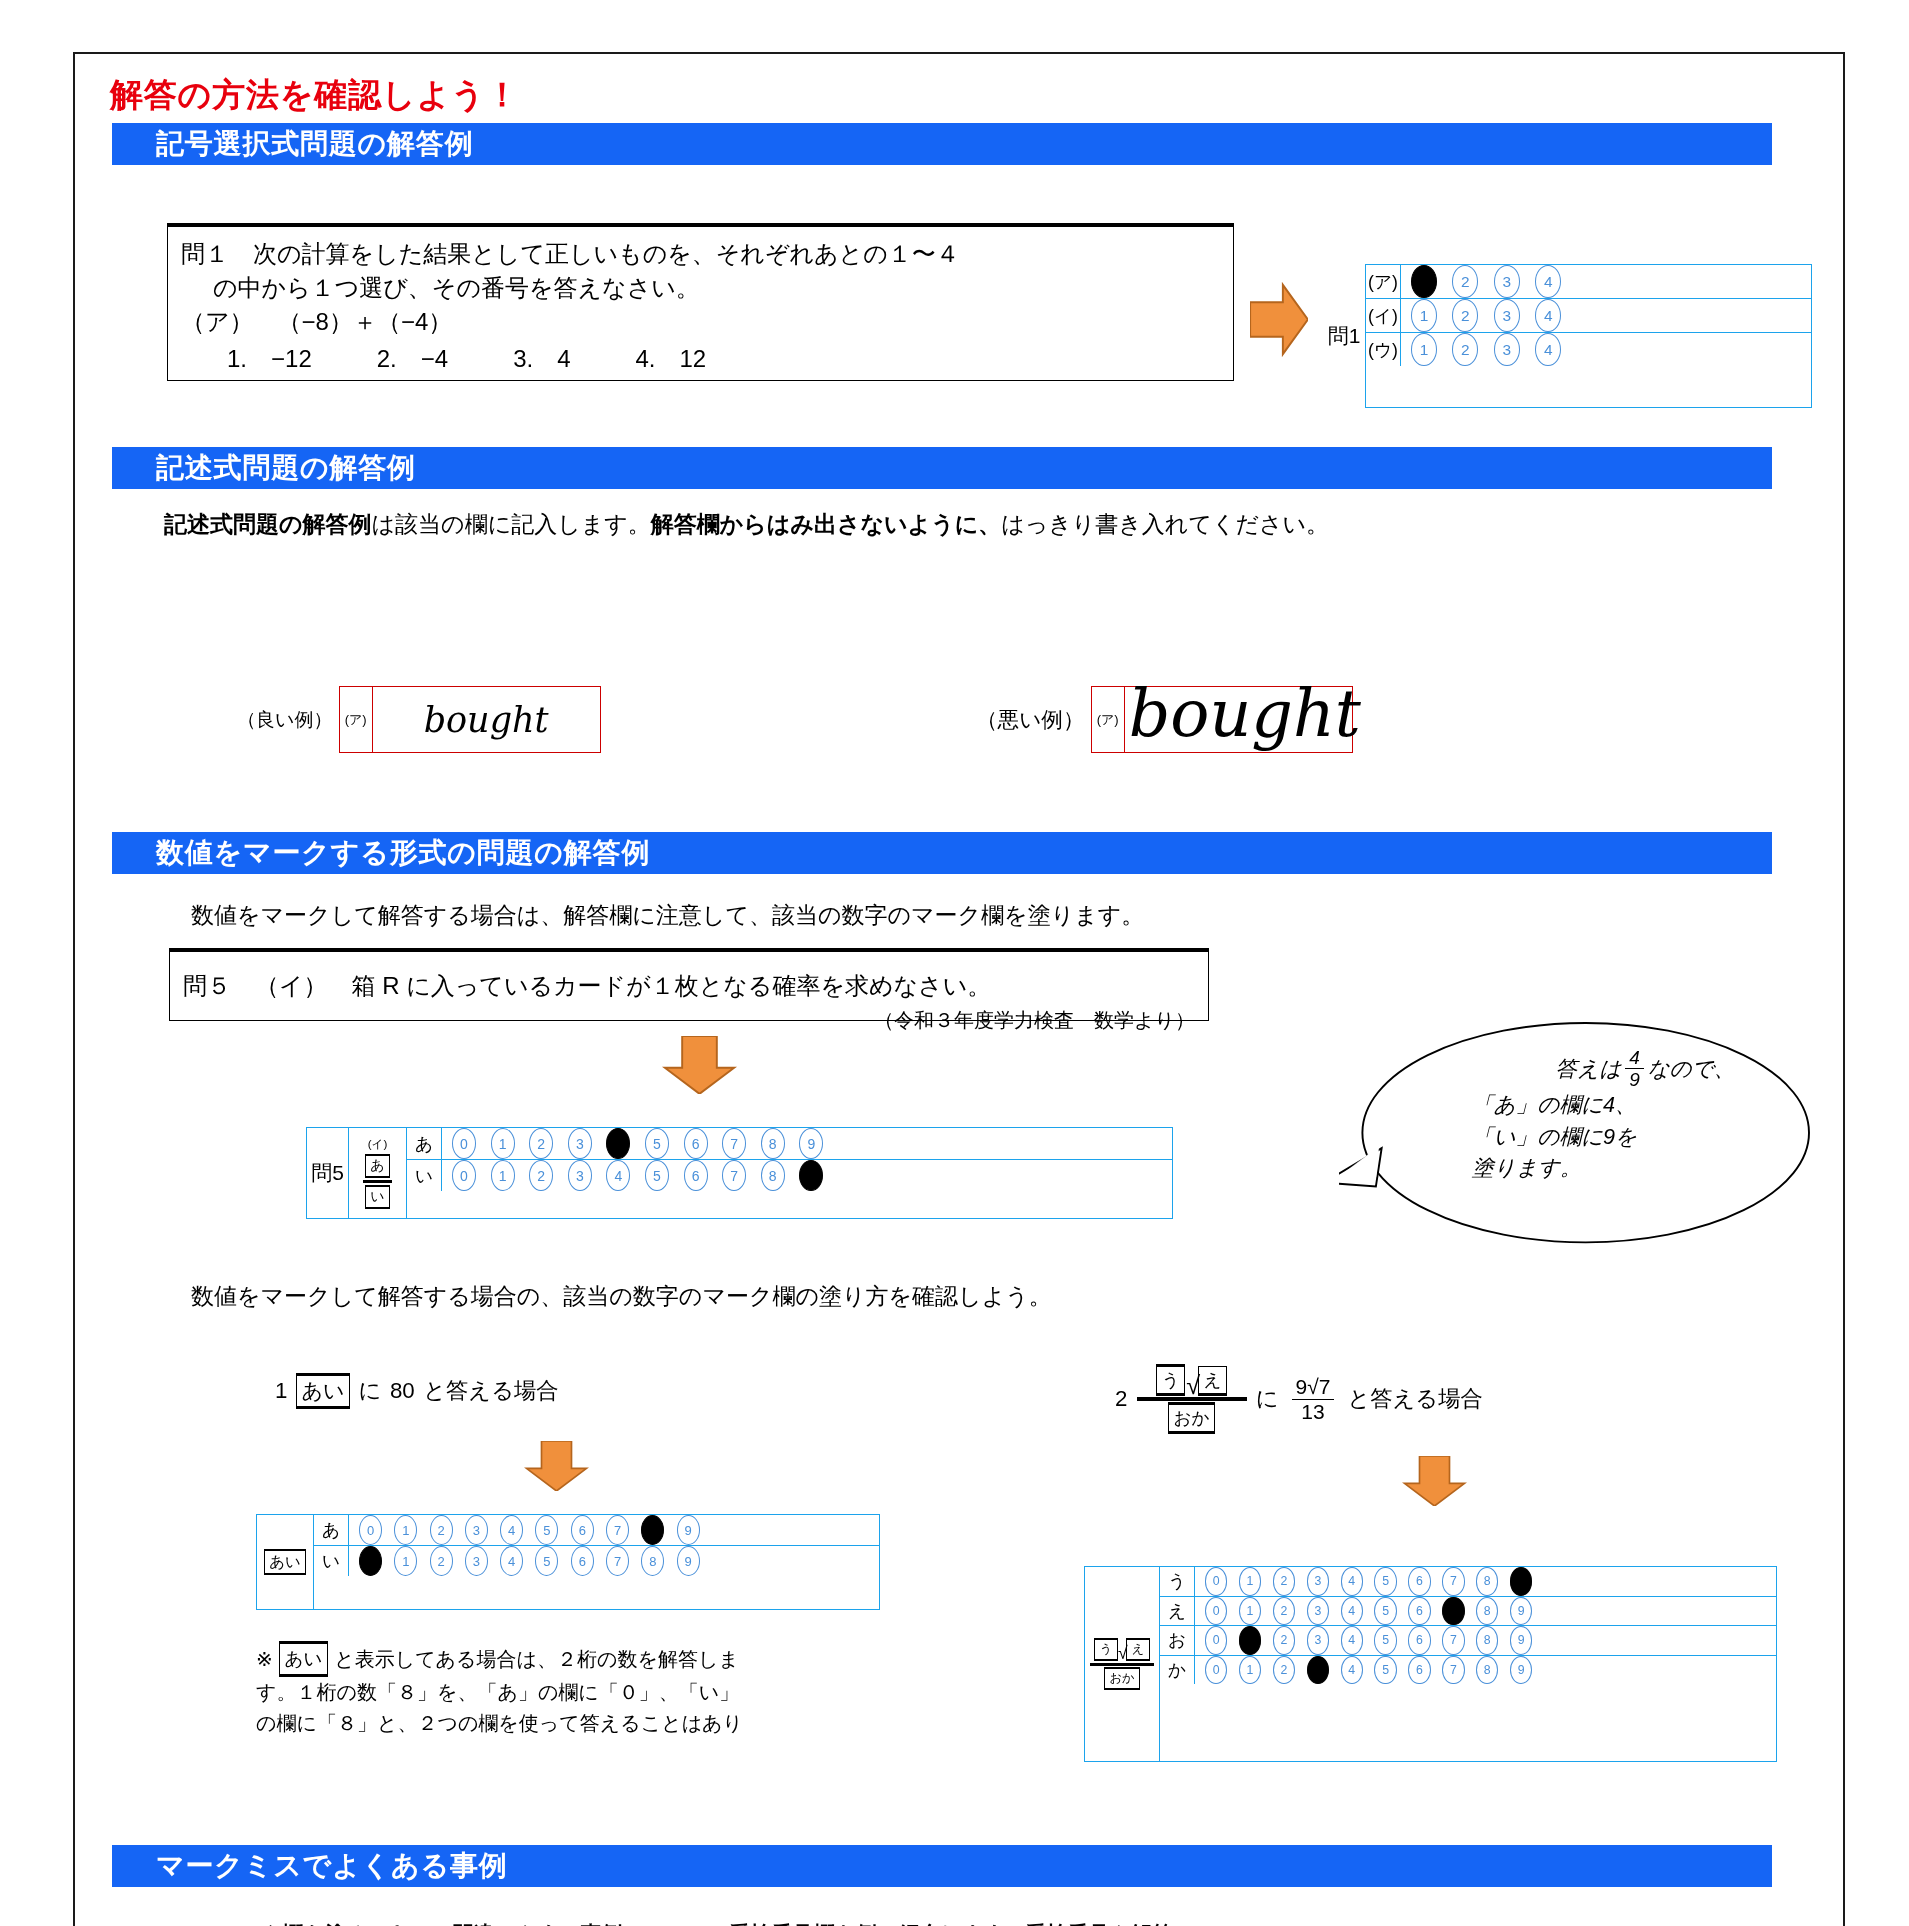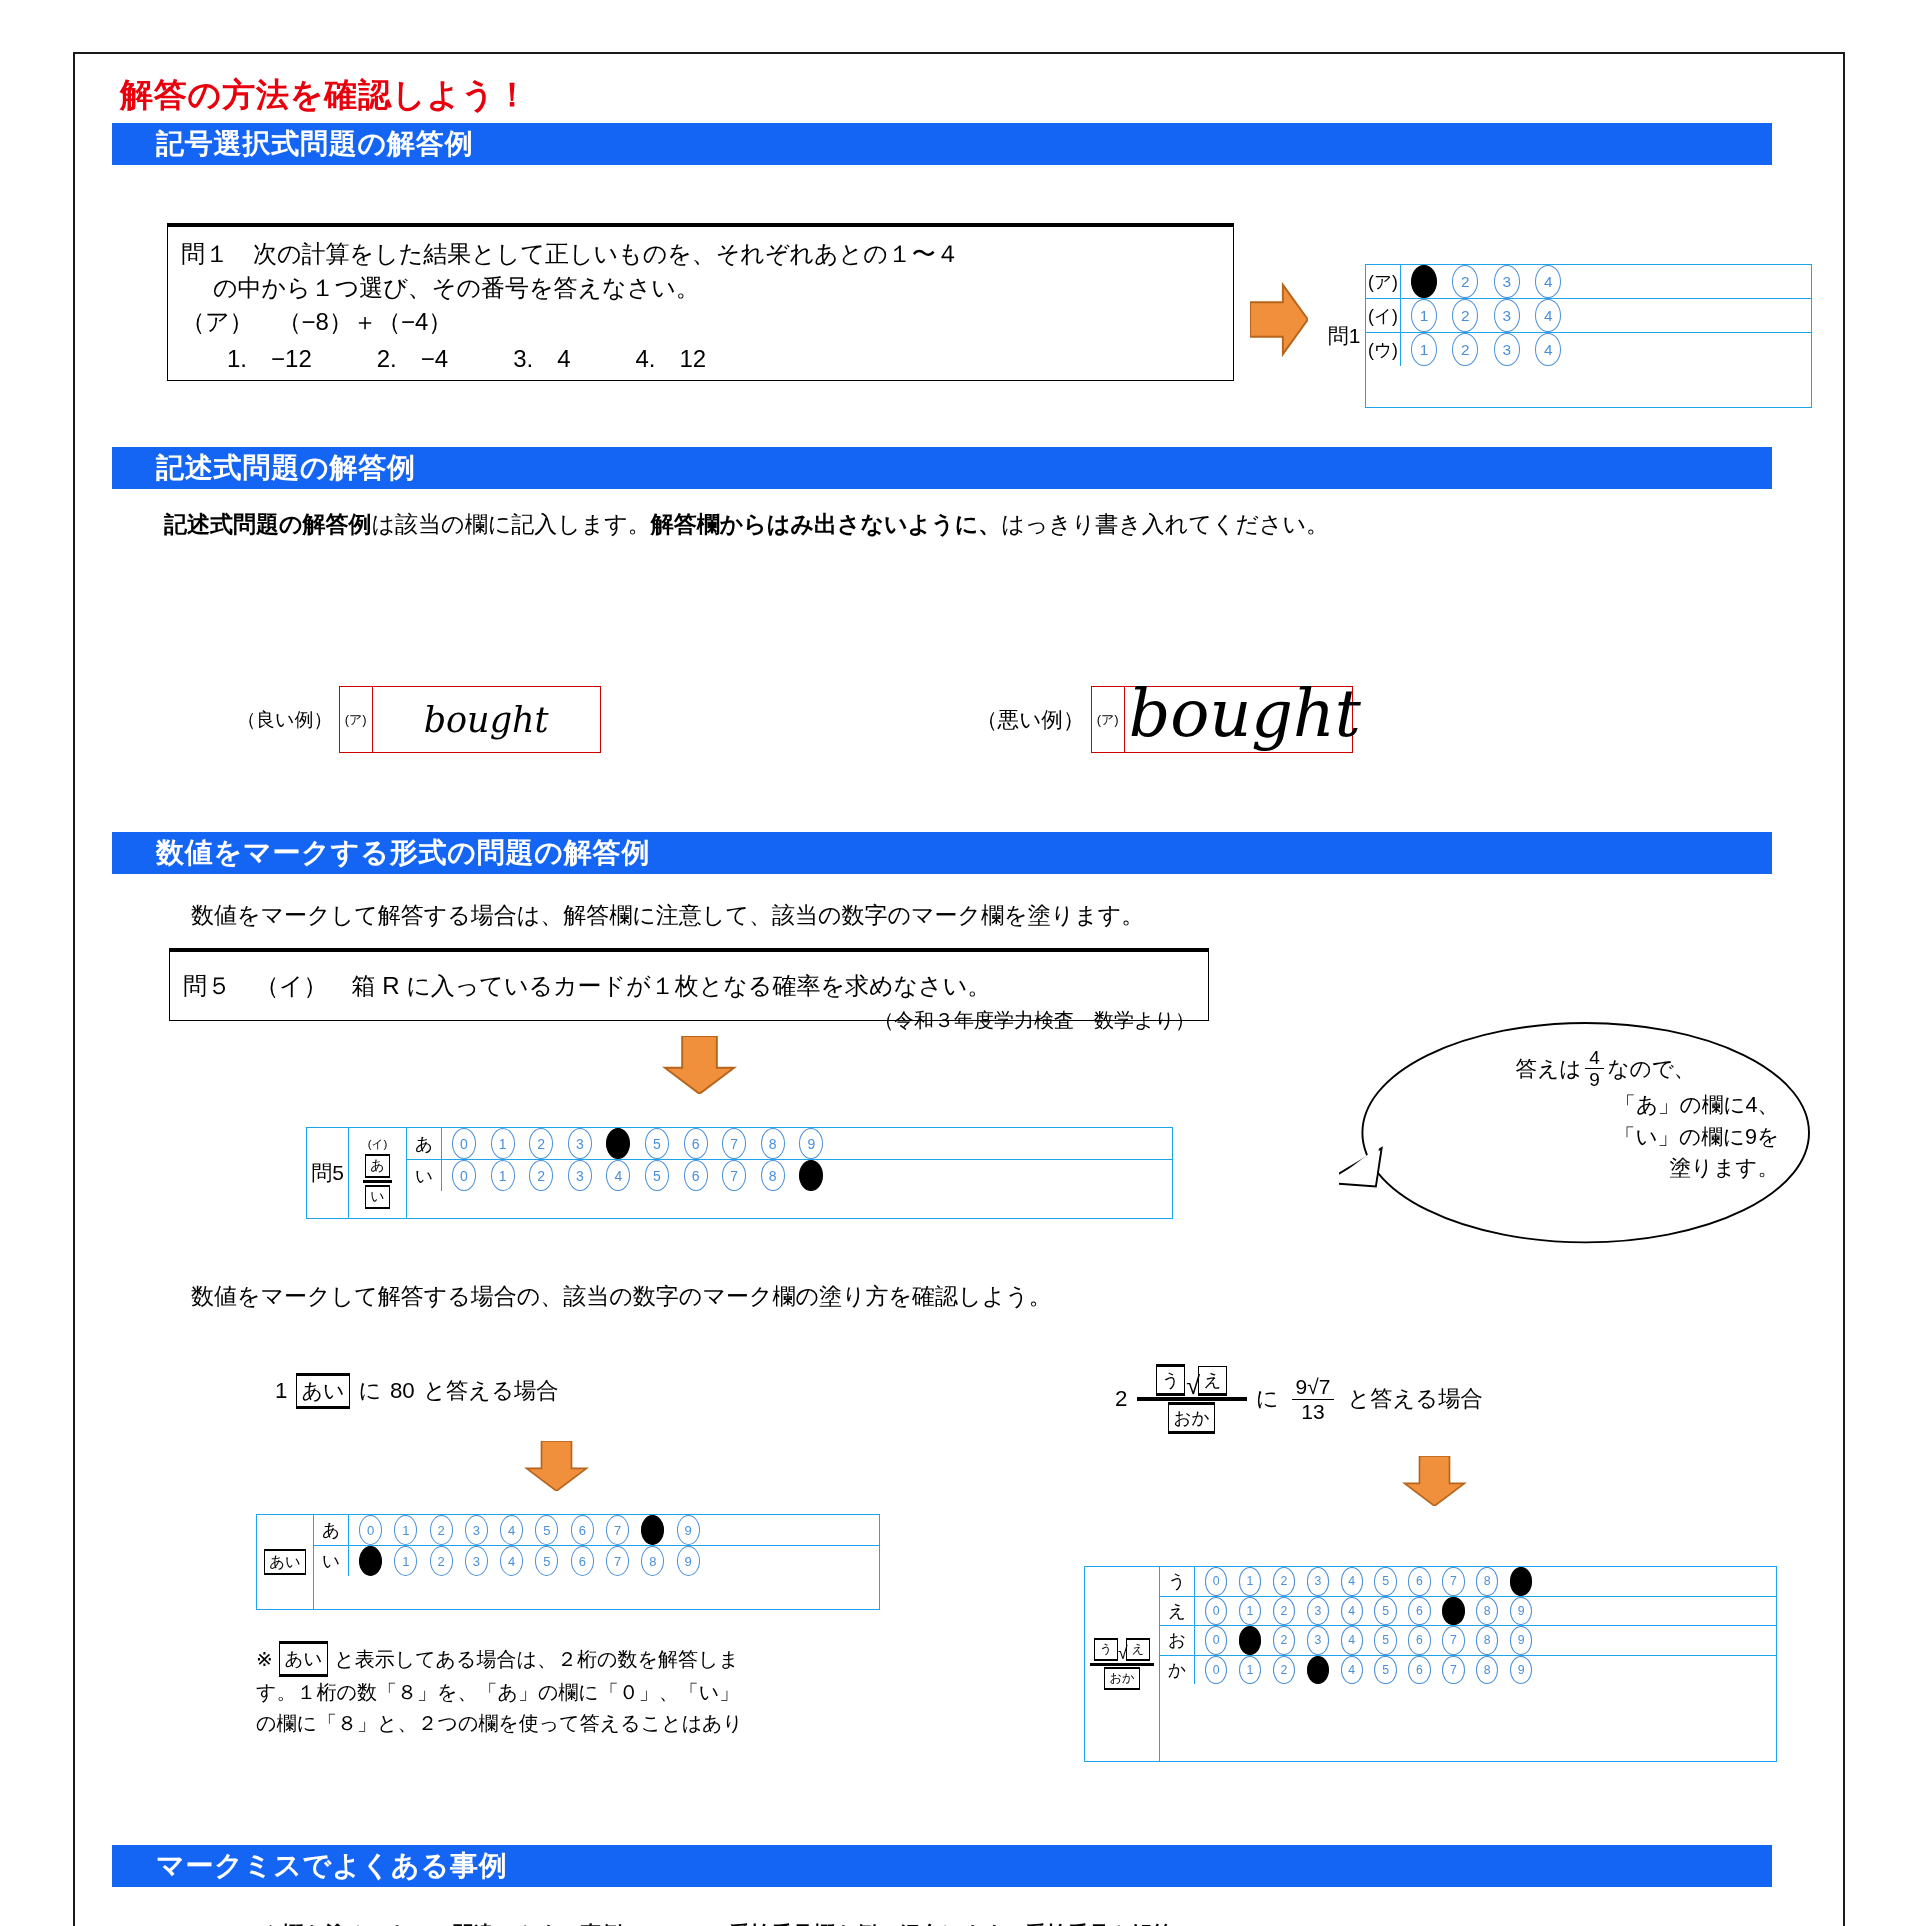--- a/index.html
+++ b/index.html
@@ -8,21 +8,21 @@
     position:relative;width:1910px;height:2703px;background:#fff;
     box-sizing:border-box;
   }
   #sheet{
     position:absolute;left:73px;top:52px;width:1772px;height:2604px;
     border:2.3px solid #1a1a1a;box-sizing:border-box;background:#fff;
   }
   
   .ttl{
     color:#e8000d;font-weight:bold;font-size:33px;letter-spacing:0.8px;
-    margin:10px;padding:0;
+    margin:0;padding:0;
   }
   .band{
     background:#1565f5;color:#fff;font-weight:bold;font-size:28px;
     display:flex;align-items:center;box-sizing:border-box;padding-left:44px;
     letter-spacing:0.8px;
   }
   .lead{font-size:23px;font-weight:bold;color:#000;letter-spacing:0px;}
   .lead-norm{font-weight:normal;}
   .qbox{
     border:1.5px solid #000;border-top:4.2px solid #000;box-sizing:border-box;
@@ -222,21 +222,21 @@
             </div>
           </div>
     </div>
   </div>
 
   <svg style="position:absolute;left:1264px;top:967px;" width="478" height="231" viewBox="0 0 1240 600">
     <ellipse cx="640" cy="290" rx="580" ry="285" fill="#fff" stroke="#000" stroke-width="5"></ellipse>
     <polygon points="110,330 -40,420 95,430" fill="#fff" stroke="#000" stroke-width="5"></polygon>
     <polygon points="103,325 5,400 95,405" fill="#fff" stroke="#fff"></polygon>
   </svg>
-  <div style="position:absolute;left:1357px;top:994px;width:347px;text-align:right;font-size:21.6px;line-height:1.45;">
+  <div style="position:absolute;left:1397px;top:994px;width:347px;text-align:left;font-size:21.6px;line-height:1.45;font-style:italic;">
     <div style="display:flex;align-items:center;justify-content:center;">
       <span>答えは</span>
       <span class="frac" style="font-size:19px;">
         <span class="num">4</span>
         <span class="den">9</span>
       </span>
       <span>なので、</span>
     </div>
     <div>「あ」の欄に4、</div>
     <div>「い」の欄に9を</div>

